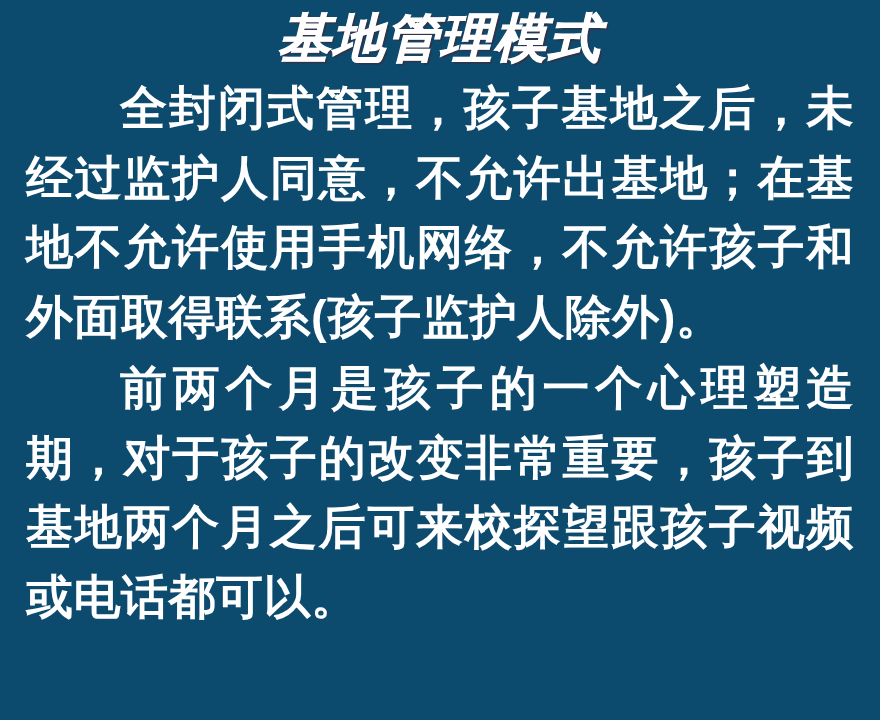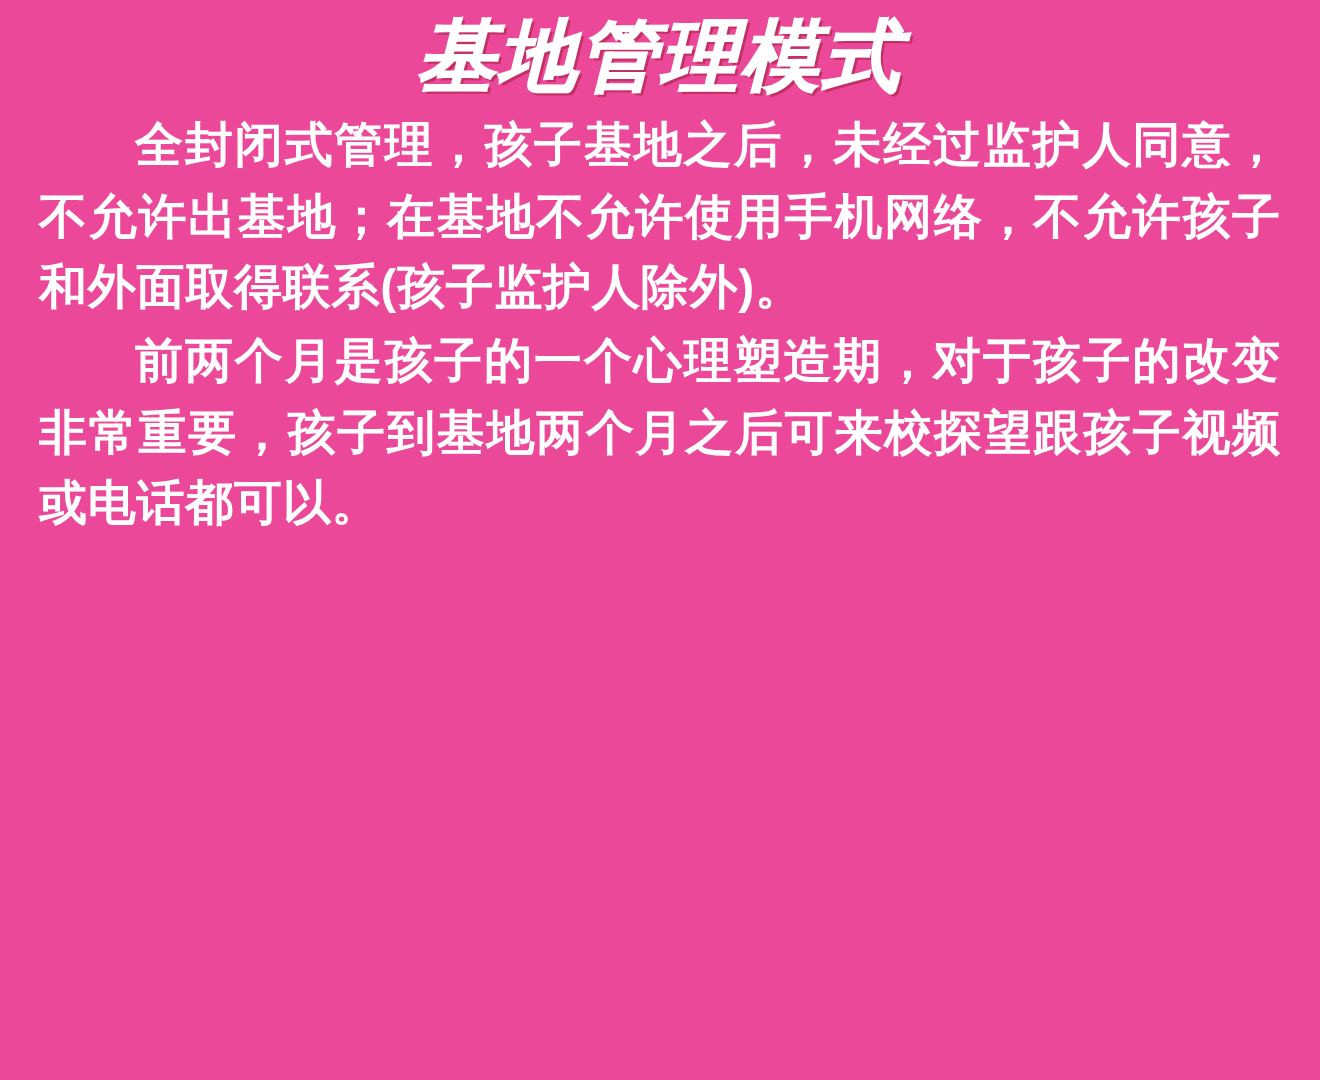--- a/index.html
+++ b/index.html
@@ -12,38 +12,38 @@
     background: #e11b10;
     font-family: "Liberation Sans", "DejaVu Sans", sans-serif;
     overflow: hidden;
   }
   .poster {
     position: relative;
     width: 880px;
     height: 720px;
     box-sizing: border-box;
     padding: 0 26px;
-    background: #ec4899;
+    background: #0c4a6e;
   }
   .poster-title {
     text-align: center;
     color: #ffffff;
     font-size: 52px;
     font-weight: bold;
     letter-spacing: 2px;
     line-height: 1.1;
     padding-top: 10px;
     padding-bottom: 6px;
     font-style: italic;
     text-shadow: 2px 2px 0 rgba(120, 8, 4, 0.35);
     -webkit-text-stroke: 1px #ffffff;
   }
   .body-text {
     color: #ffffff;
-    font-size: 32px;
+    font-size: 47px;
     font-weight: bold;
     line-height: 1.48;
     letter-spacing: 0.5px;
   }
   .para {
     margin: 0 0 2px 0;
     text-indent: 2em;
     text-align: justify;
     text-justify: inter-ideograph;
   }

